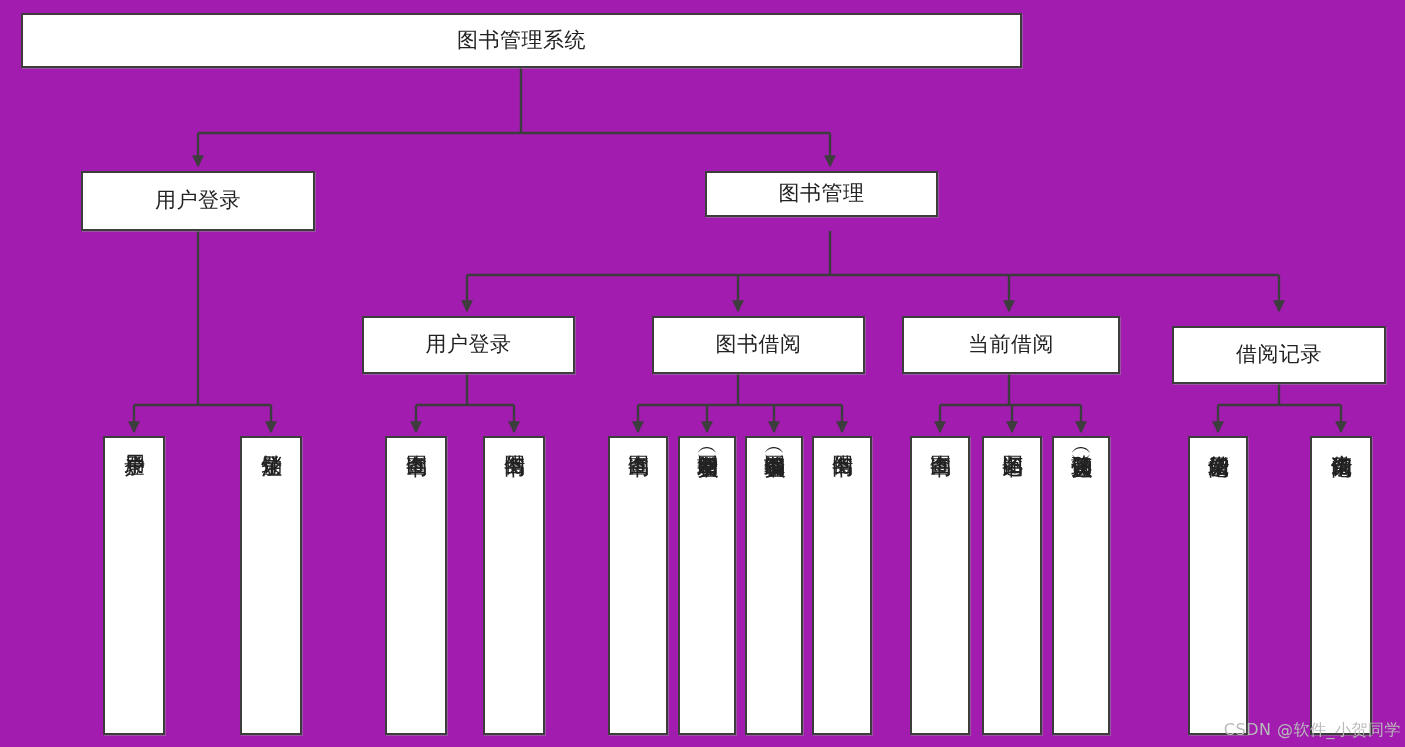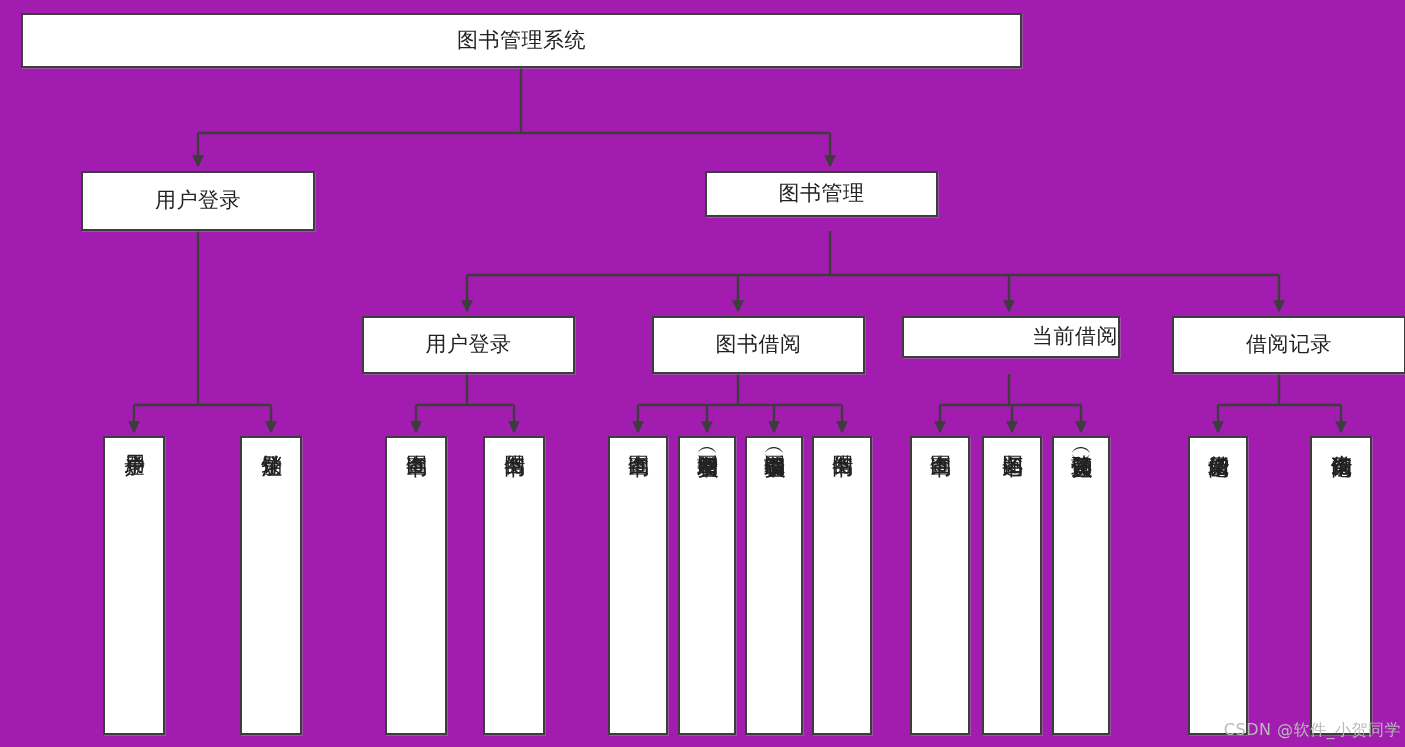--- a/index.html
+++ b/index.html
@@ -141,24 +141,24 @@
   <div class="node h" style="left:705px; top:171px; width:233px; height:46px;">
     <span class="label">图书管理</span>
   </div>
 
   <div class="node h" style="left:362px; top:316px; width:213px; height:58px;">
     <span class="label">用户登录</span>
   </div>
   <div class="node h" style="left:632px; top:316px; width:213px; height:58px;margin-left:20px;">
     <span class="label">图书借阅</span>
   </div>
-  <div class="node h" style="left:902px; top:316px; width:218px; height:42px;justify-content:flex-end;">
+  <div class="node h" style="left:902px; top:316px; width:218px; height:58px;">
     <span class="label">当前借阅</span>
   </div>
-  <div class="node h" style="left:1172px; top:316px; width:234px; height:58px;justify-content:center;">
+  <div class="node h" style="left:1172px; top:326px; width:214px; height:58px;justify-content:center;">
     <span class="label">借阅记录</span>
   </div>
 
   <div class="node v" style="left:103px; top:436px; width:62px; height:299px;">
     <span class="label">用户登录</span>
   </div>
   <div class="node v" style="left:240px; top:436px; width:62px; height:299px;">
     <span class="label">注销登录</span>
   </div>
 

